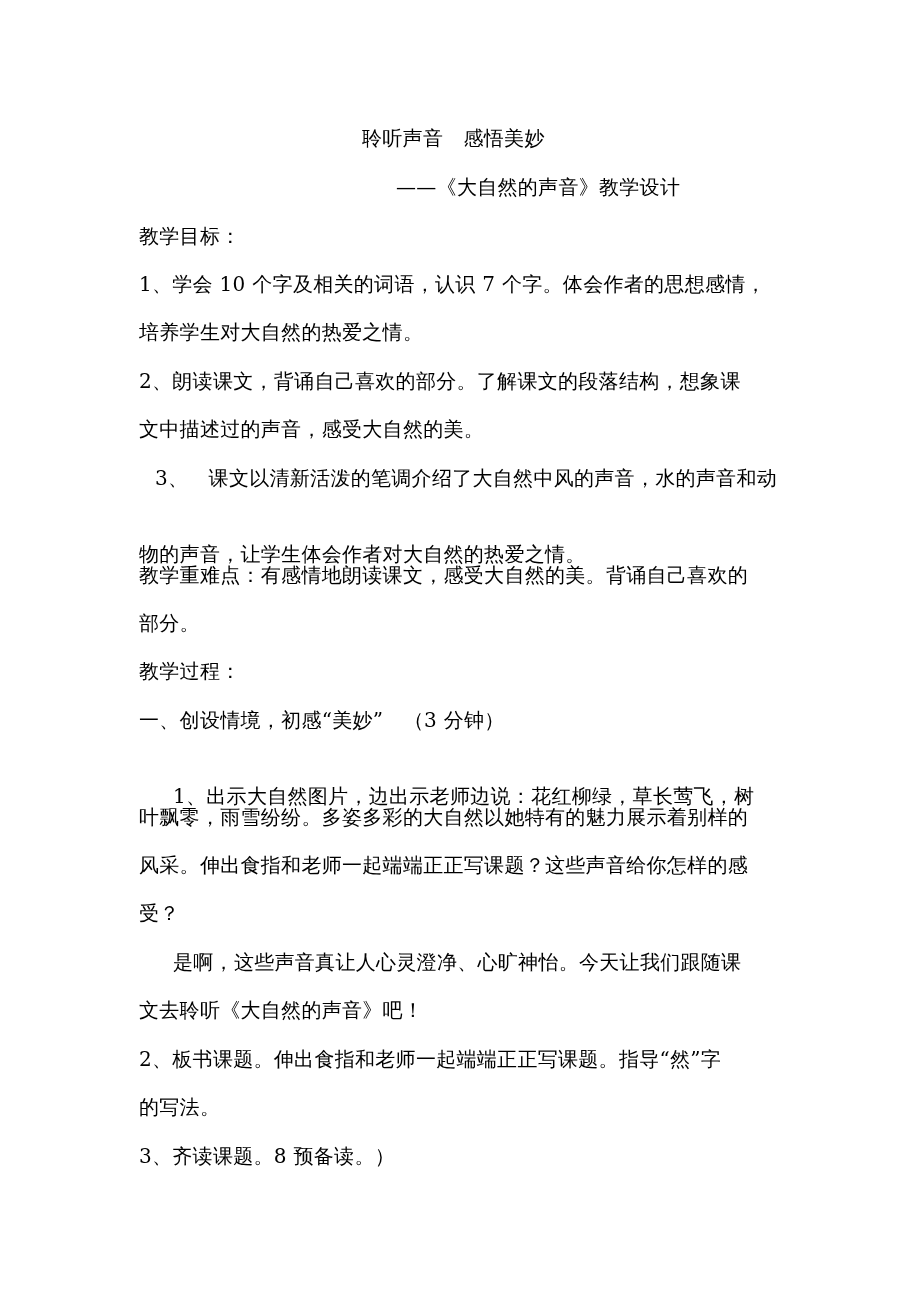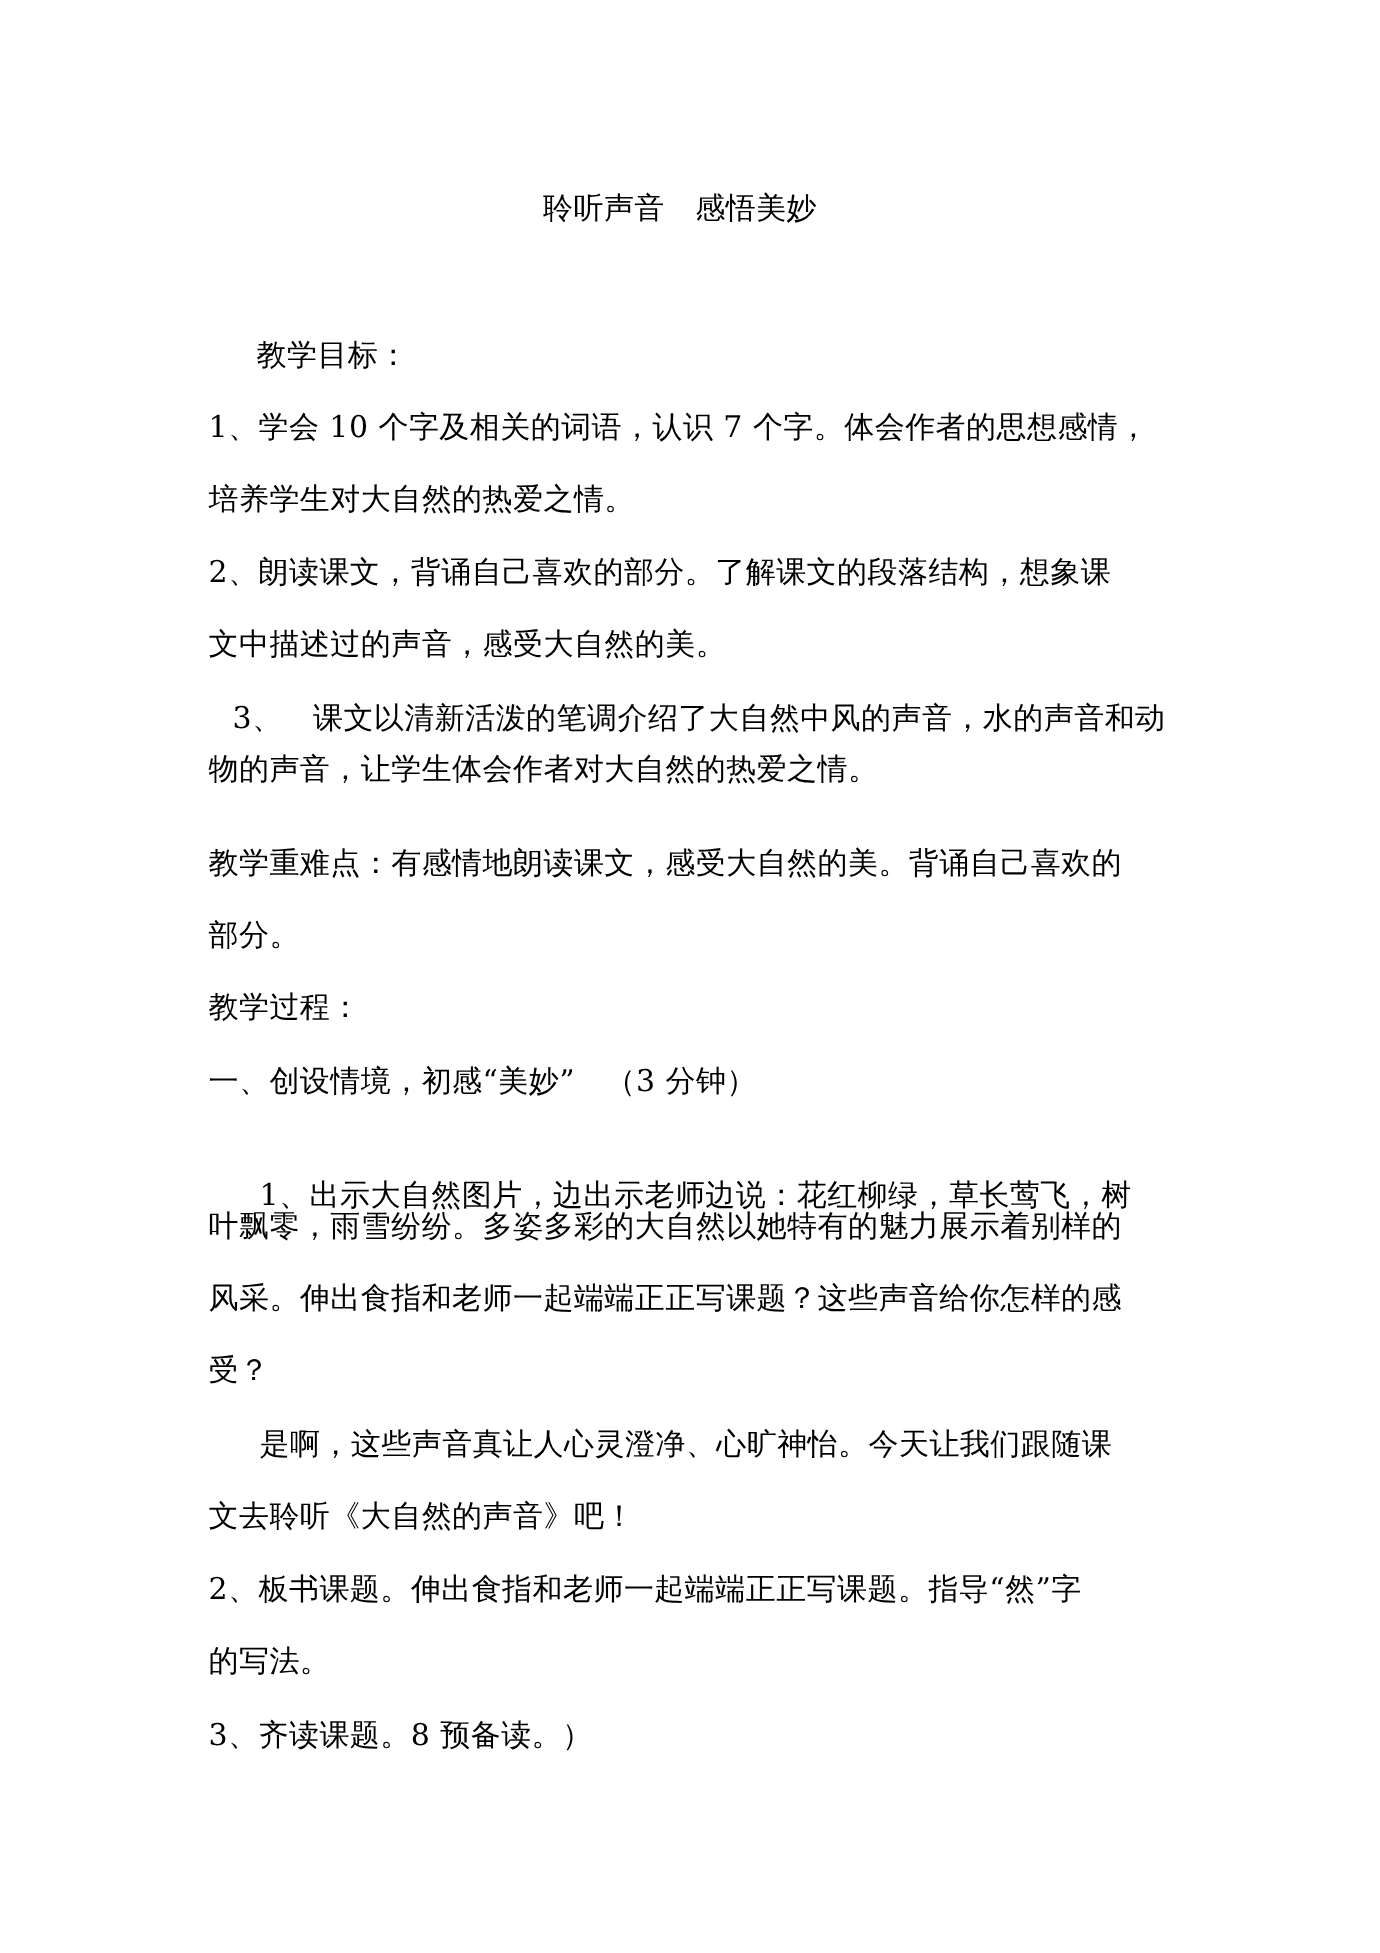--- a/index.html
+++ b/index.html
@@ -9,28 +9,29 @@
     .line { position: absolute; left: 139px; font-size: 20px; line-height: 24px; white-space: nowrap; letter-spacing: 0.3px; }
     .title { left: 362px; }
     .subtitle { left: 396px; }
     .indent { left: 173px; }
   </style>
 </head>
 <body>
 
 <div class="page">
   <div class="line title" style="top:126px">聆听声音　感悟美妙</div>
+  <div class="line subtitle" style="top:175px">——《大自然的声音》教学设计</div>
   <div id="body-lines">
-      <div class="line" style="top: 224px; margin-left: 32px;">教学目标：</div>
+      <div class="line" style="top: 224px;">教学目标：</div>
       <div class="line" style="top: 272px;">1、学会 10 个字及相关的词语，认识 7 个字。体会作者的思想感情，</div>
       <div class="line" style="top: 320px;">培养学生对大自然的热爱之情。</div>
       <div class="line" style="top: 369px;">2、朗读课文，背诵自己喜欢的部分。了解课文的段落结构，想象课</div>
       <div class="line" style="top: 417px;">文中描述过的声音，感受大自然的美。</div>
       <div class="line" style="top: 466px; margin-left: 16px;">3、　课文以清新活泼的笔调介绍了大自然中风的声音，水的声音和动</div>
-      <div class="line" style="top: 500px; text-align: center;">物的声音，让学生体会作者对大自然的热爱之情。</div>
+      <div class="line" style="top: 542px; text-align: center;">物的声音，让学生体会作者对大自然的热爱之情。</div>
       <div class="line" style="top: 563px;">教学重难点：有感情地朗读课文，感受大自然的美。背诵自己喜欢的</div>
       <div class="line" style="top: 611px;">部分。</div>
       <div class="line" style="top: 659px;">教学过程：</div>
       <div class="line" style="top: 708px;">一、创设情境，初感“美妙”　（3 分钟）</div>
       <div class="line indent" style="top: 756px; margin-top: 28px;">1、出示大自然图片，边出示老师边说：花红柳绿，草长莺飞，树</div>
       <div class="line" style="top: 805px; text-align: center;">叶飘零，雨雪纷纷。多姿多彩的大自然以她特有的魅力展示着别样的</div>
       <div class="line" style="top: 853px;">风采。伸出食指和老师一起端端正正写课题？这些声音给你怎样的感</div>
       <div class="line" style="top: 901px;">受？</div>
       <div class="line indent" style="top: 950px;">是啊，这些声音真让人心灵澄净、心旷神怡。今天让我们跟随课</div>
       <div class="line" style="top: 998px;">文去聆听《大自然的声音》吧！</div>

